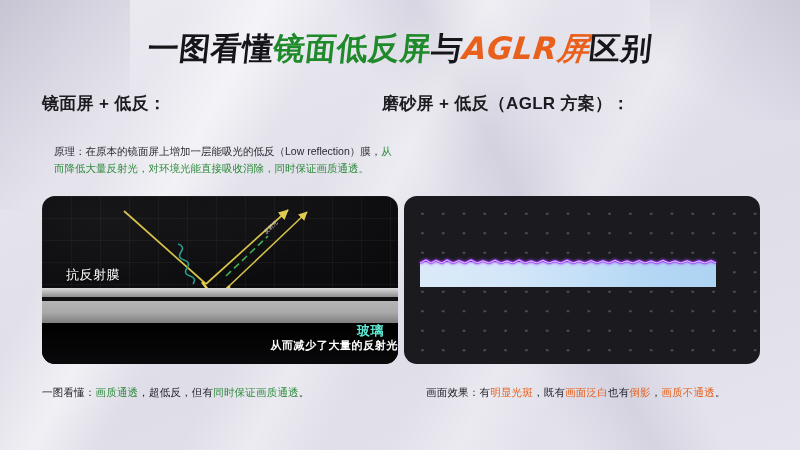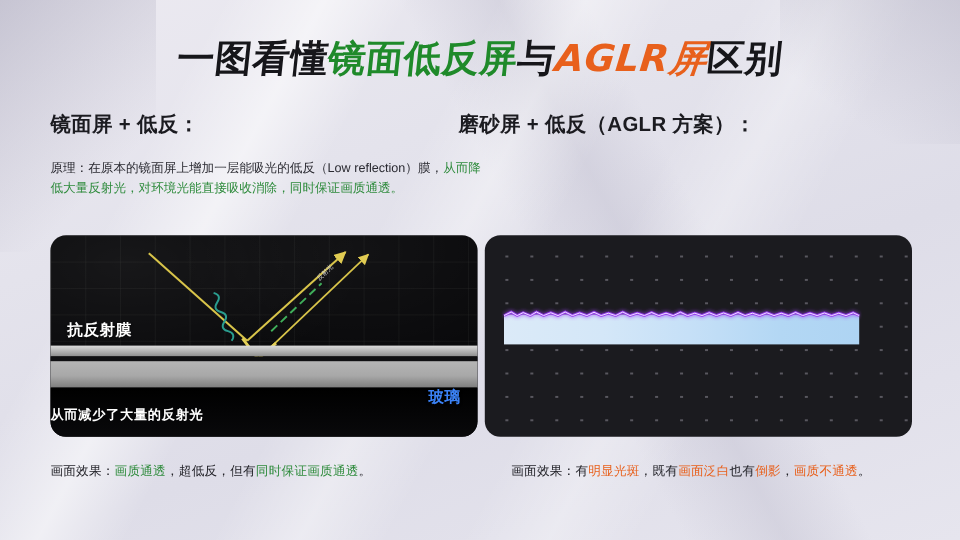--- a/index.html
+++ b/index.html
@@ -65,28 +65,29 @@
 
   
   .column { position: absolute; top: 92px; width: 360px; }
   #col-left  { left: 42px; }
   #col-right { left: 382px; width: 362px; }
 
   .col-heading {
     font-size: 17px;
     font-weight: 700;
     color: #1b1b20;
-    margin-bottom: 17px;
+    margin-bottom: 28px;
     letter-spacing: .3px;
   }
   .col-desc {
     font-size: 10.5px;
     line-height: 1.62;
     color: #2a2a31;
     min-height: 52px;
+    margin-left: 12px;
   }
   .d-green { color: #2e8b3c; }
 
   
   .panel {
     position: absolute;
     top: 196px;
     width: 356px;
     height: 168px;
     border-radius: 13px;
@@ -132,39 +133,39 @@
     background: linear-gradient(180deg, #b5b5b5 0%, #a8a8a8 55%, #7e7e7e 100%);
   }
   .layer-base {
     position: absolute;
     left: 0; right: 0;
     top: 127px; bottom: 0;
     background: linear-gradient(180deg, #000 0%, #09090b 100%);
   }
   .label-film {
     position: absolute;
-    left: 14px; top: 70px;
-    font-size: 13px; font-weight: 700;
+    left: 24px; top: 70px;
+    font-size: 13px; font-weight: 400;
     color: #fff;
     letter-spacing: .5px;
     text-shadow: 0 1px 2px rgba(0,0,0,.9);
   }
   .label-glass {
     position: absolute;
     right: 14px; top: 126px;
     font-size: 13px; font-weight: 800;
-    color: #3b82f6;
+    color: #5eead4;
     letter-spacing: .5px;
     text-shadow: 0 1px 2px rgba(0,0,0,.9);
   }
   .label-bottom {
     position: absolute;
     left: 0; right: 0;
     bottom: 11px;
-    text-align: left;
+    text-align: right;
     font-size: 11px;
     font-weight: 800;
     color: #fff;
     letter-spacing: .6px;
   }
 
   
   .dot-grid {
     position: absolute; inset: 0;
     background-image: radial-gradient(rgba(190,186,200,.38) 1px, transparent 1.3px);
@@ -244,21 +245,21 @@
   <div class="layer-film"></div>
   <div class="layer-gap"></div>
   <div class="layer-glass"></div>
   <div class="layer-base"></div>
 
   <div class="label-film">抗反射膜</div>
   <div class="label-glass">玻璃</div>
   <div class="label-bottom">从而减少了大量的反射光</div>
 </div>
 
-<div class="caption" id="caption-left"><span>画面效果：</span><span class="c-green">画质通透</span><span>，超低反，但有</span><span class="c-green">同时保证画质通透</span><span>。</span></div>
+<div class="caption" id="caption-left"><span>一图看懂：</span><span class="c-green">画质通透</span><span>，超低反，但有</span><span class="c-green">同时保证画质通透</span><span>。</span></div>
 
 <div class="column" id="col-right">
   <div class="col-heading">磨砂屏 + 低反（AGLR 方案）：</div>
 </div>
 
 <div class="panel" id="panel-right">
   <div class="dot-grid"></div>
   <div class="diffuse-band"></div>
   <svg class="diffuse-edge" viewBox="0 0 300 12" preserveAspectRatio="none">
     <defs>

